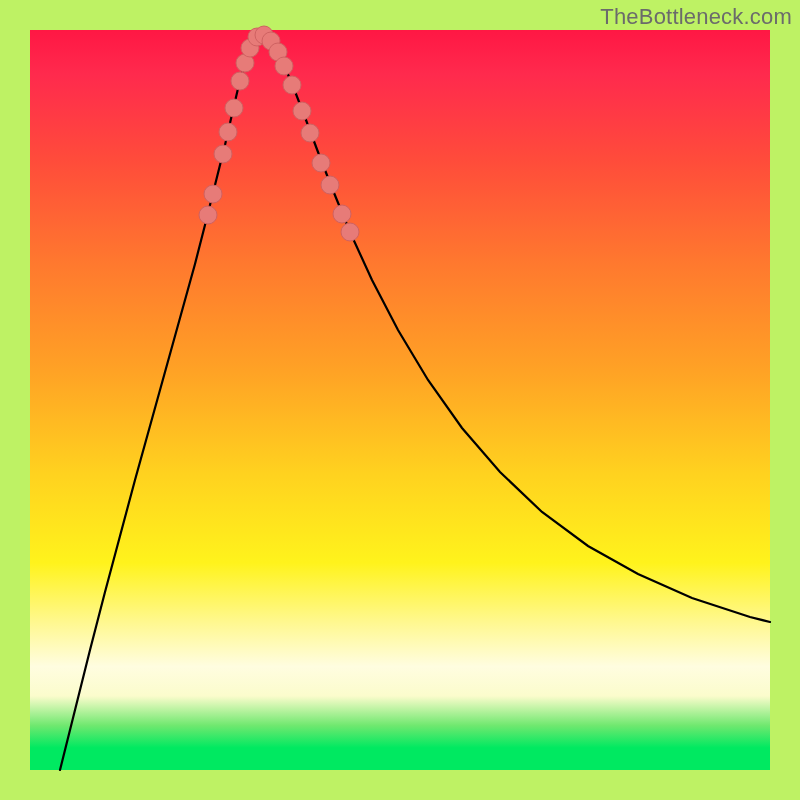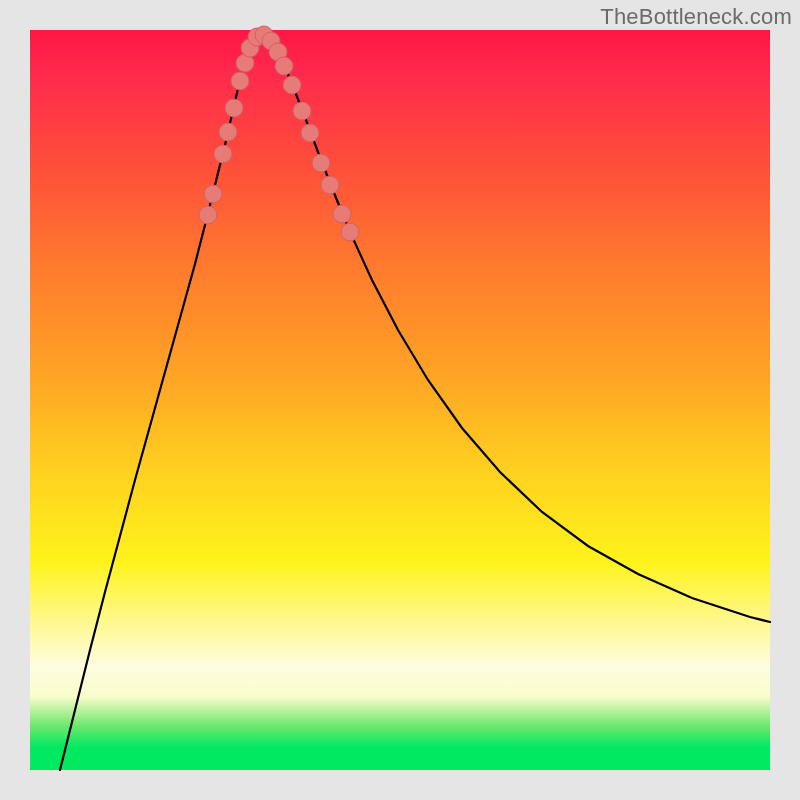--- a/index.html
+++ b/index.html
@@ -8,21 +8,21 @@
     width: 800px;
     height: 800px;
     overflow: hidden;
     background: #000;
     font-family: Arial, Helvetica, sans-serif;
   }
   .frame {
     position: relative;
     width: 800px;
     height: 800px;
-    background: #e5e5e5;
+    background: #bef264;
   }
   .plot {
     position: absolute;
     left: 30px;
     top: 30px;
     width: 740px;
     height: 740px;
     
     background: linear-gradient(
       to bottom,

